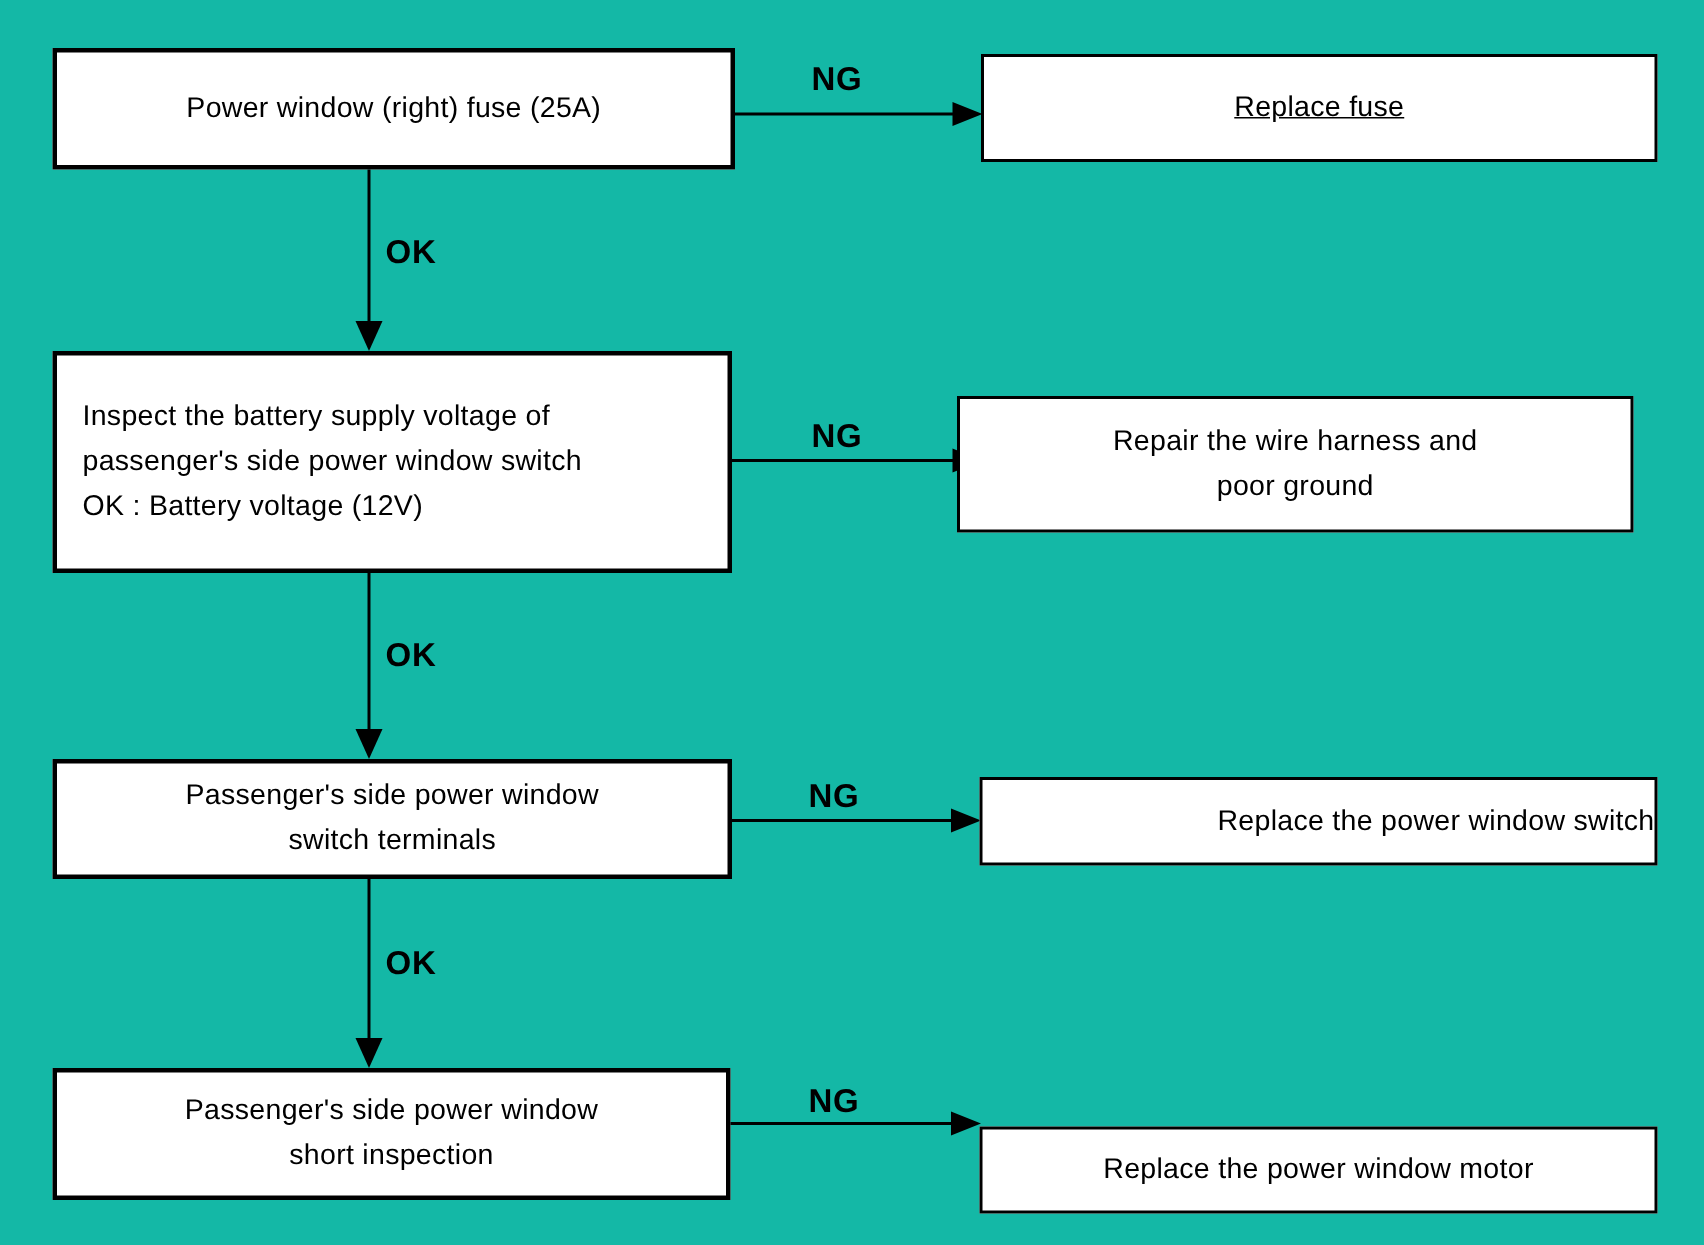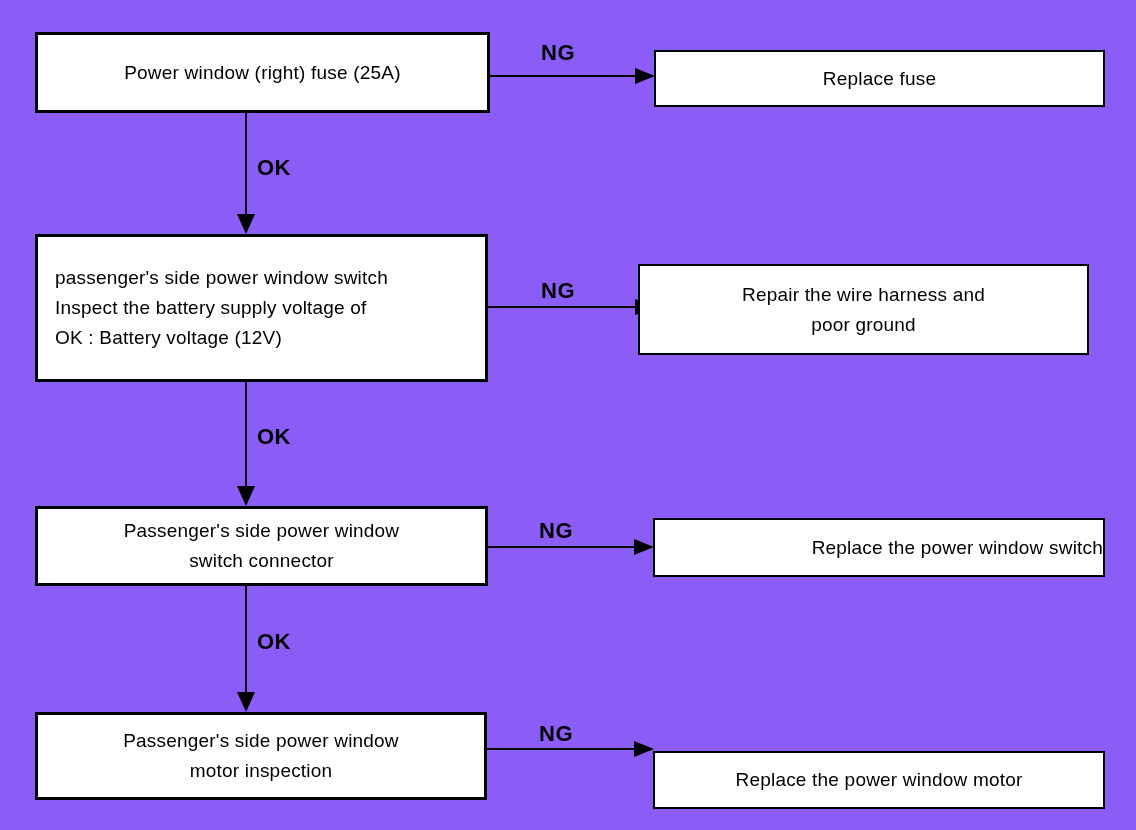--- a/index.html
+++ b/index.html
@@ -1,20 +1,20 @@
 <!DOCTYPE html>
 <html><head>
 <meta charset="utf-8">
 <style>
   html, body { margin: 0; padding: 0; background: #ffffff; }
   .stage {
     position: relative;
     width: 1136px;
     height: 830px;
-    background: #8b5cf6;
+    background: #14b8a6;
     color: #000000;
     font-family: "Liberation Sans", sans-serif;
     overflow: hidden;
   }
   .box {
     position: absolute;
     box-sizing: border-box;
     border: 3px solid #000000;
     background: #ffffff;
     display: flex;
@@ -29,21 +29,21 @@
   .check { text-align: center; }
   .result { border-width: 2px; text-align: center; }
 
   
   .b1 { left: 35px;  top: 32px;  width: 455px; height: 81px; }
   .b2 { left: 35px;  top: 234px; width: 453px; height: 148px; text-align: left; padding-left: 17px; padding-right: 8px; }
   .b3 { left: 35px;  top: 506px; width: 453px; height: 80px; }
   .b4 { left: 35px;  top: 712px; width: 452px; height: 88px; }
 
   
-  .r1 { left: 654px; top: 50px;  width: 451px; height: 57px; }
+  .r1 { left: 654px; top: 36px;  width: 451px; height: 72px; text-decoration: underline; }
   .r2 { left: 638px; top: 264px; width: 451px; height: 91px; }
   .r3 { left: 653px; top: 518px; width: 452px; height: 59px; align-items: flex-end; }
   .r4 { left: 653px; top: 719px; width: 452px; height: 58px; margin-top: 32px; }
 
   
   .hline { position: absolute; height: 2px; background: #000000; }
   .h1 { left: 490px; top: 75px;  width: 146px; }
   .h2 { left: 488px; top: 306px; width: 148px; }
   .h3 { left: 488px; top: 546px; width: 147px; }
   .h4 { left: 487px; top: 748px; width: 148px; }
@@ -102,52 +102,52 @@
   <div class="harrow ha1"></div>
   <span class="lbl ng1">NG</span>
   <div class="box result r1">
     <div class="tline">Replace fuse</div>
   </div>
   <div class="vline v1"></div>
   <div class="varrow va1"></div>
   <span class="lbl ok1">OK</span>
 
   <div class="box check b2">
+    <div class="tline">Inspect the battery supply voltage of</div>
     <div class="tline">passenger's side power window switch</div>
-    <div class="tline">Inspect the battery supply voltage of</div>
     <div class="tline">OK : Battery voltage (12V)</div>
   </div>
   <div class="hline h2"></div>
   <div class="harrow ha2"></div>
   <span class="lbl ng2">NG</span>
   <div class="box result r2">
     <div class="tline">Repair the wire harness and</div>
     <div class="tline">poor ground</div>
   </div>
   <div class="vline v2"></div>
   <div class="varrow va2"></div>
   <span class="lbl ok2">OK</span>
 
   <div class="box check b3">
     <div class="tline">Passenger's side power window</div>
-    <div class="tline">switch connector</div>
+    <div class="tline">switch terminals</div>
   </div>
   <div class="hline h3"></div>
   <div class="harrow ha3"></div>
   <span class="lbl ng3">NG</span>
   <div class="box result r3">
     <div class="tline">Replace the power window switch</div>
   </div>
   <div class="vline v3"></div>
   <div class="varrow va3"></div>
   <span class="lbl ok3">OK</span>
 
   <div class="box check b4">
     <div class="tline">Passenger's side power window</div>
-    <div class="tline">motor inspection</div>
+    <div class="tline">short inspection</div>
   </div>
   <div class="hline h4"></div>
   <div class="harrow ha4"></div>
   <span class="lbl ng4">NG</span>
   <div class="box result r4">
     <div class="tline">Replace the power window motor</div>
   </div>
 
 </div>
 

